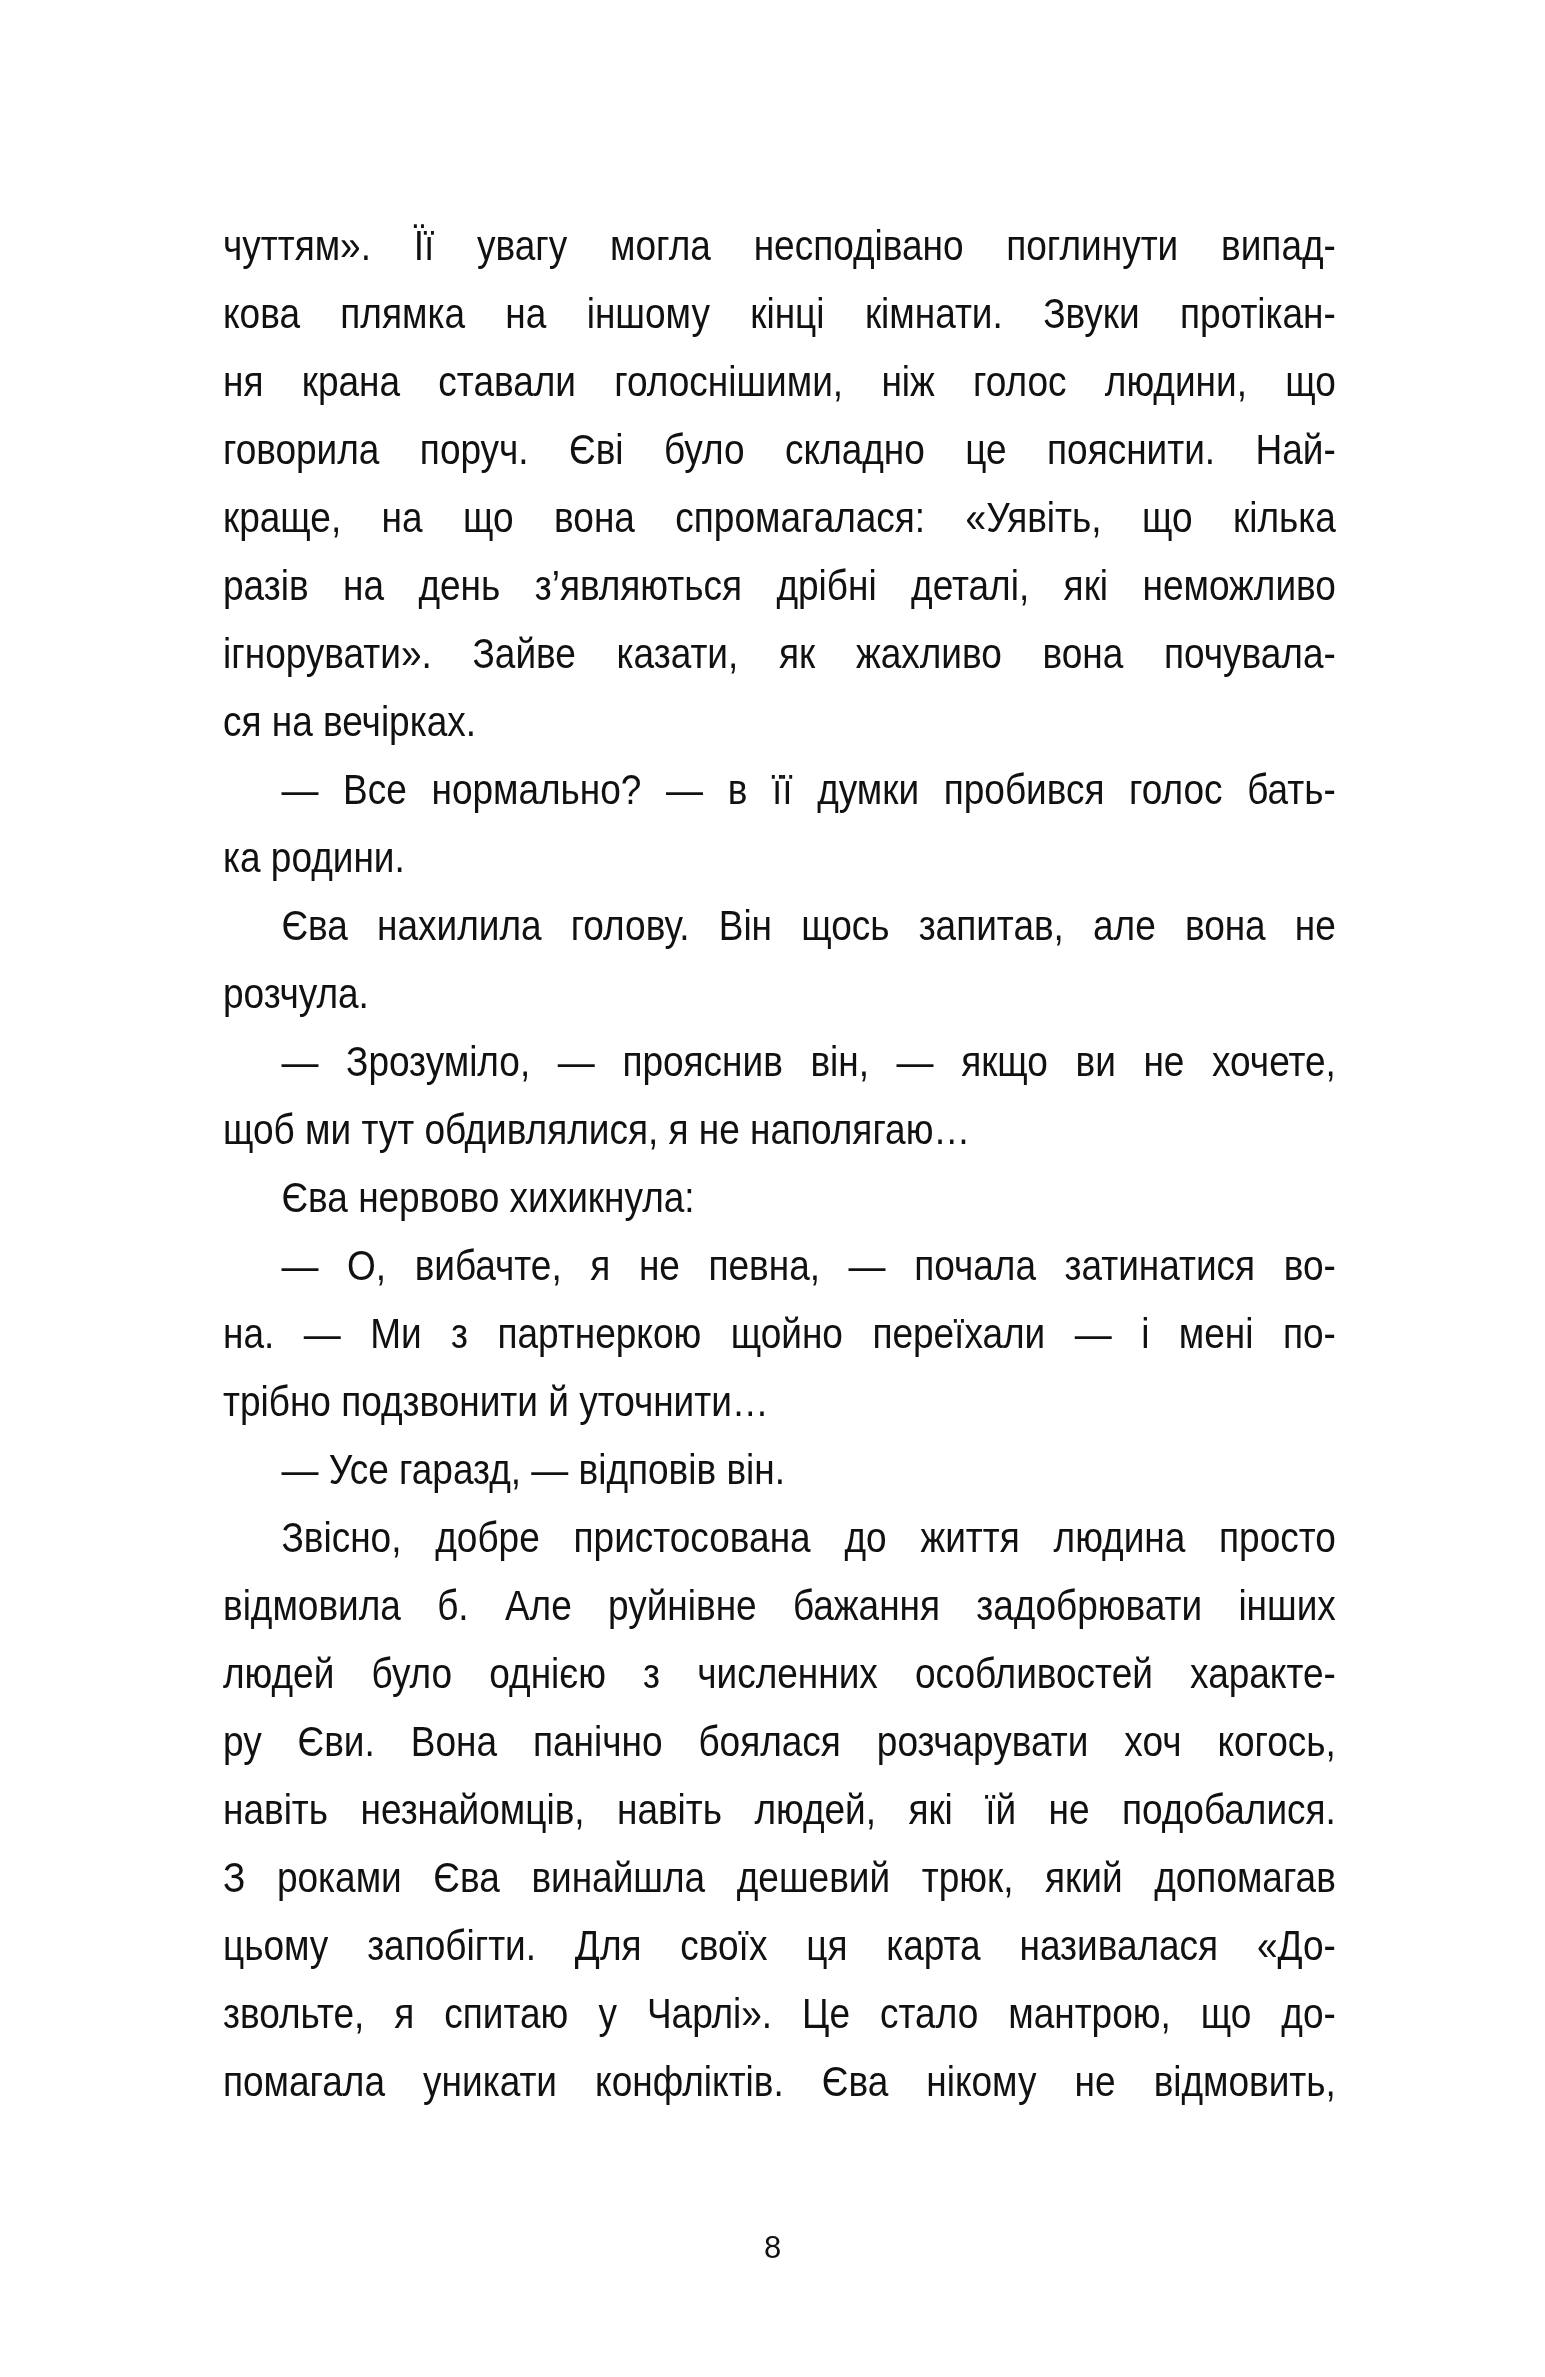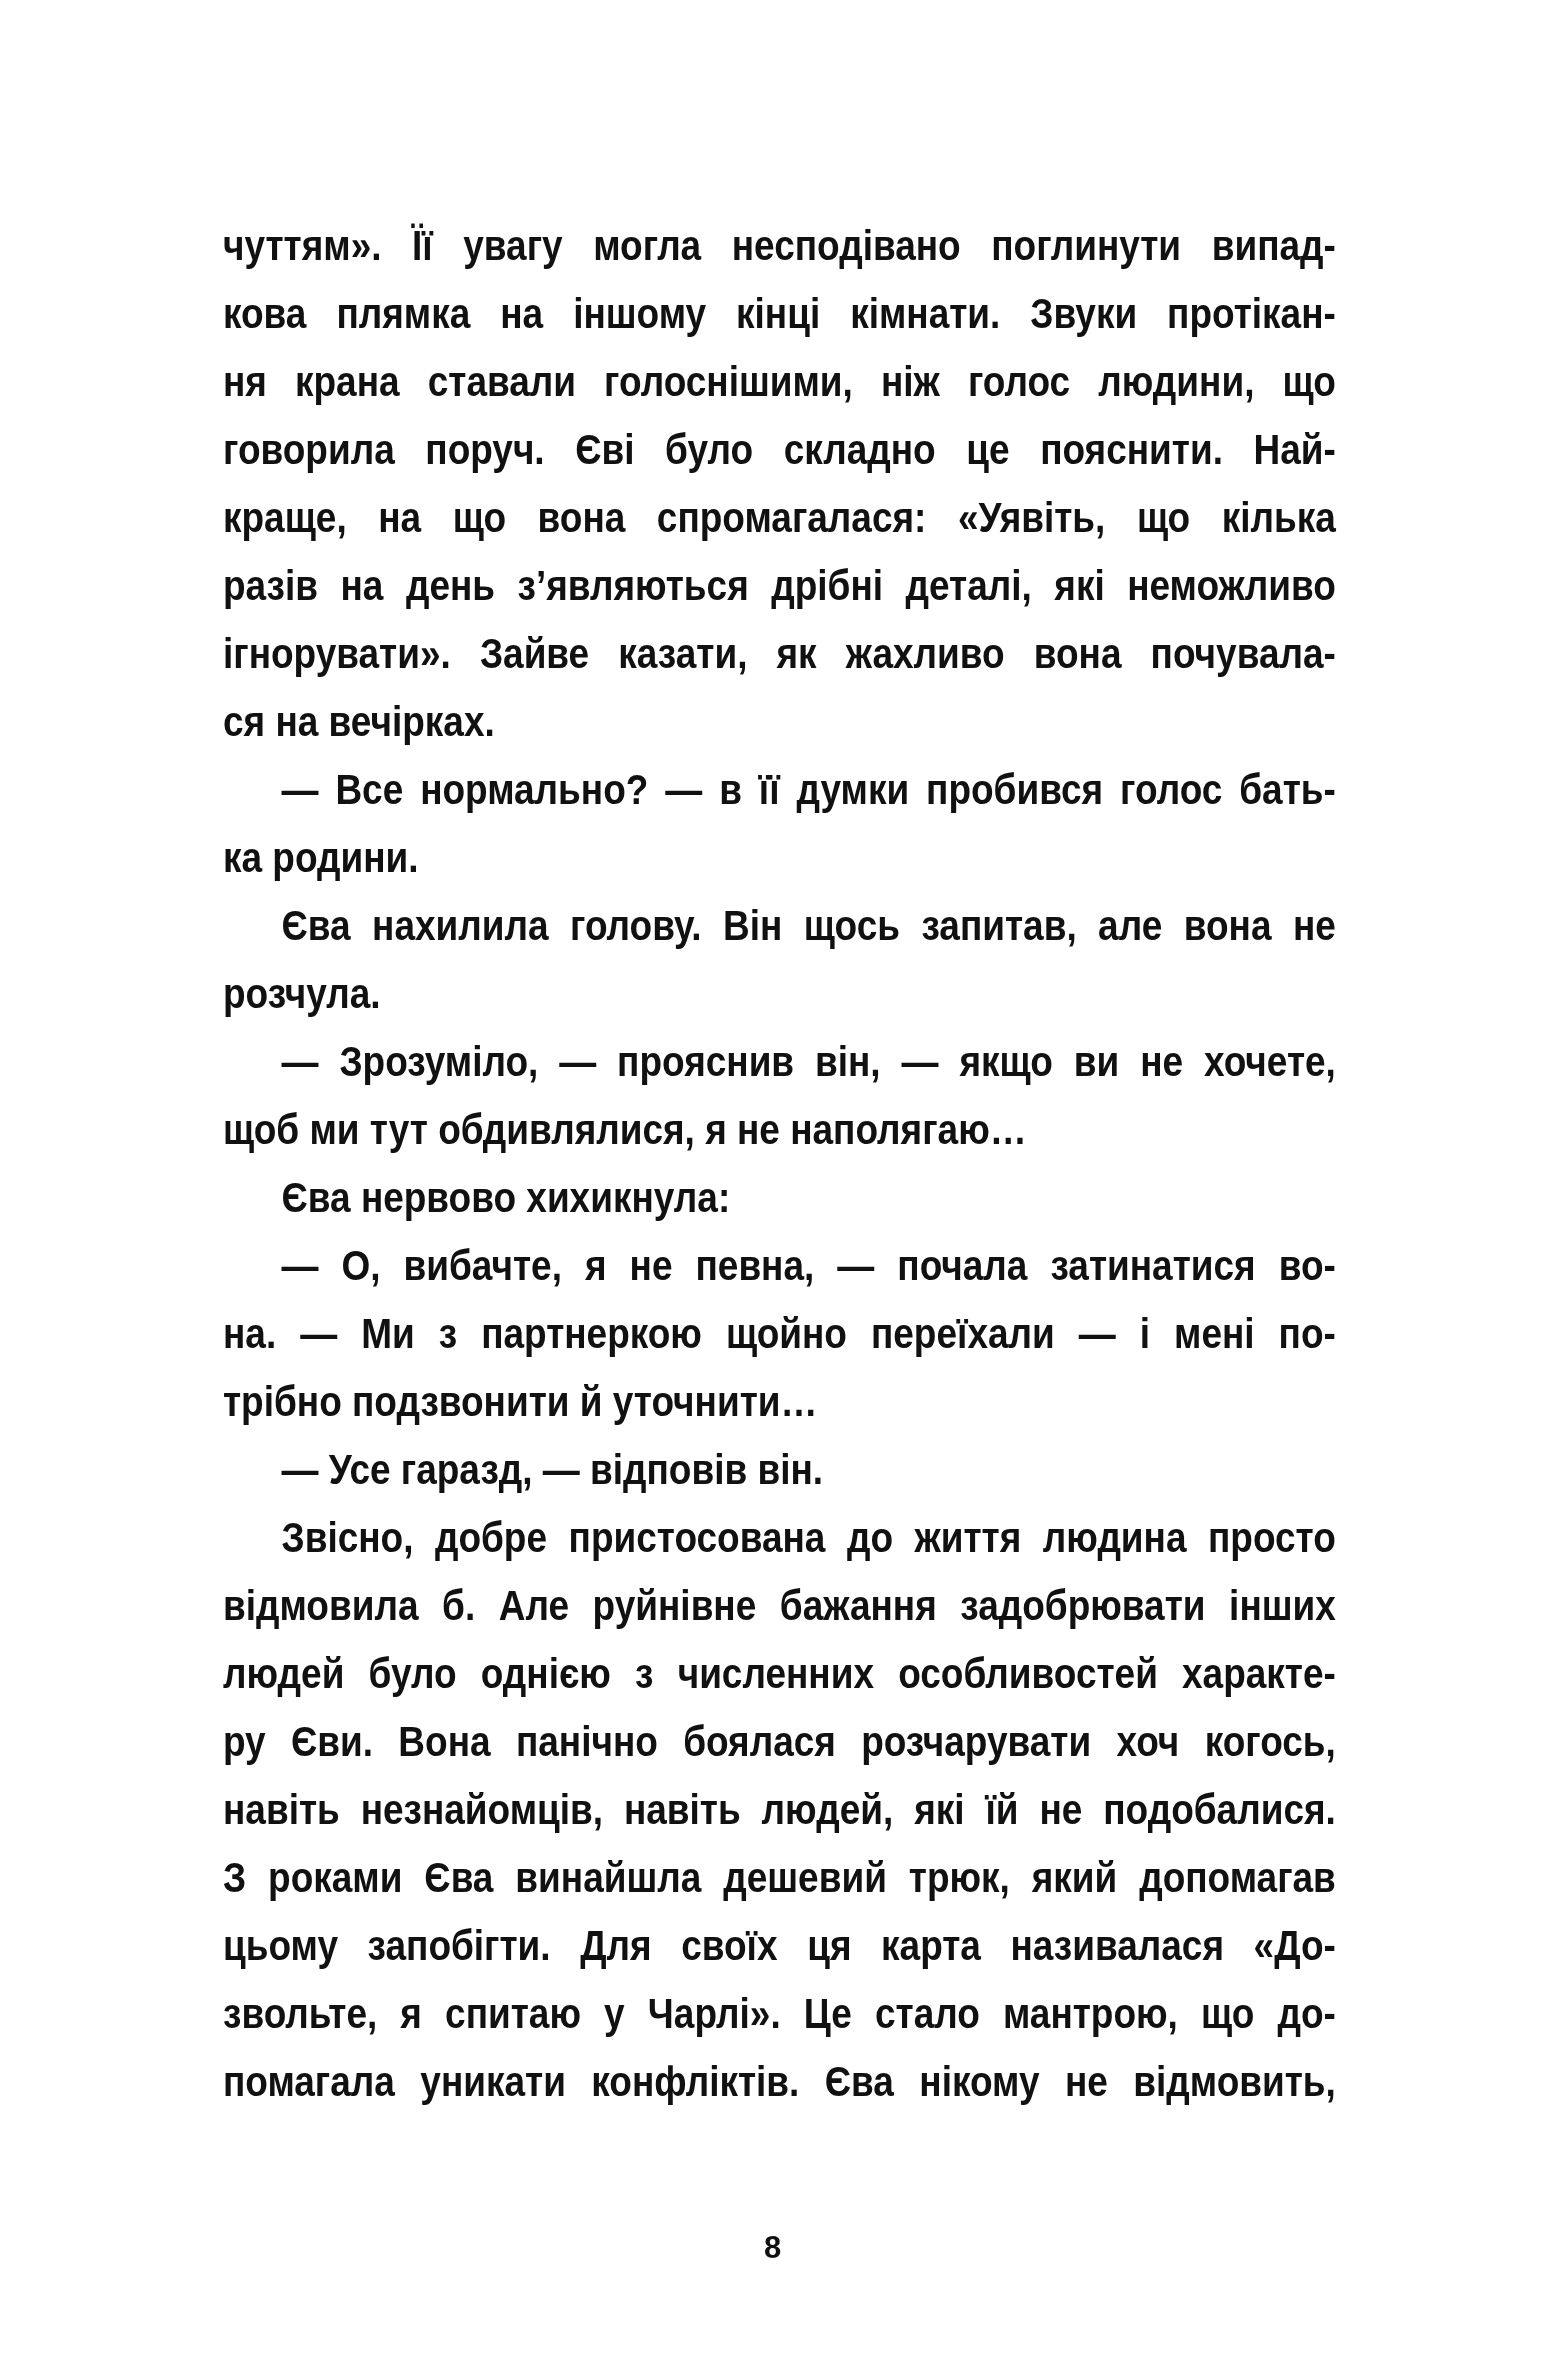--- a/index.html
+++ b/index.html
@@ -13,21 +13,20 @@
     position: relative;
     overflow: hidden;
     color: #111111;
   }
   .page {
     position: absolute;
     left: 0; top: 0;
     width: 1545px;
     height: 2377px;
     background: #ffffff;
-    font-weight: bold;
   }
   .text-block {
     position: absolute;
     left: 223px;
     top: 211px;
     width: 1294px;               
     transform: scaleX(0.86);
     transform-origin: 0 0;
     font-family: "Liberation Sans", sans-serif;
     font-size: 43px;

